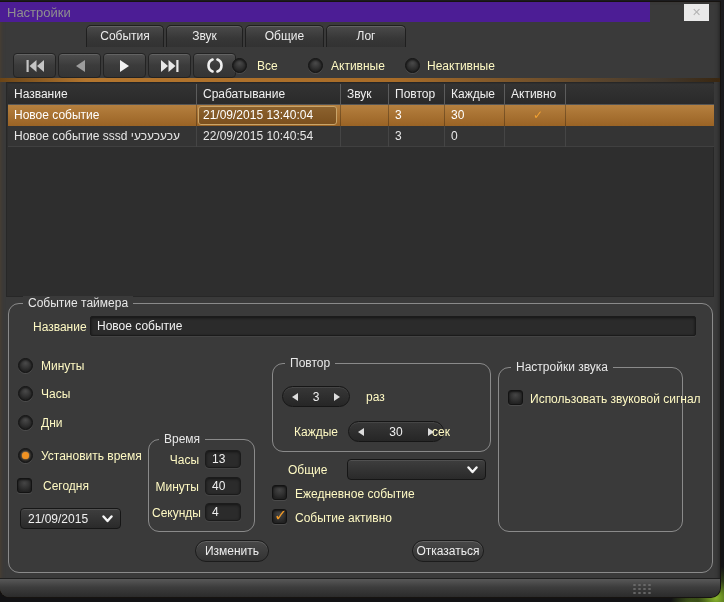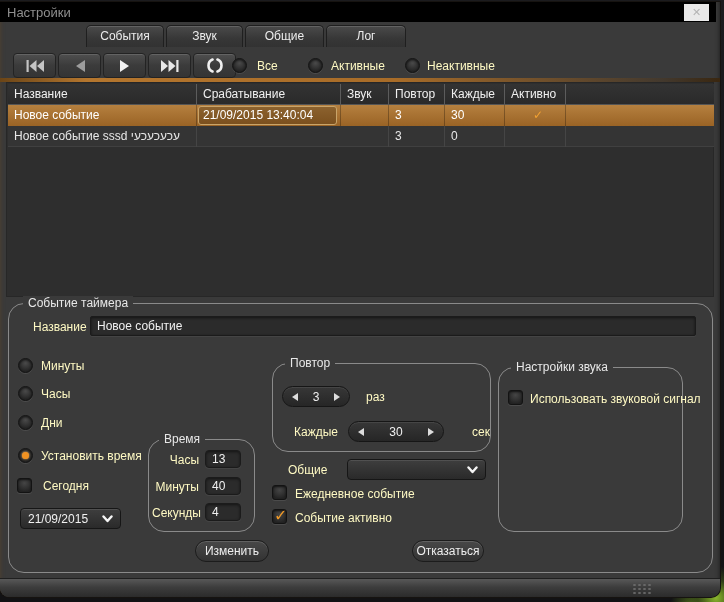--- a/index.html
+++ b/index.html
@@ -10,21 +10,21 @@
       radial-gradient(circle at 716px 598px, #8ab62e 0, #5d7d1f 9px, rgba(70,95,25,.55) 18px, transparent 32px),
       radial-gradient(circle at 690px 606px, #47611a 0, transparent 20px),
       linear-gradient(180deg,#1b1b1e,#121214);
   }
   .abs{position:absolute;box-sizing:border-box;}
   .window{
     position:absolute;left:0;top:2px;width:720px;height:595px;
     background:#3a3a3a;border-radius:0 0 9px 9px;
     box-shadow:0 0 0 1px #161310, inset 3px 0 5px -3px rgba(110,75,30,.45), inset -3px 0 5px -3px rgba(0,0,0,.6);
   }
-  .titlebar{left:0;top:0;width:716px;height:20px;background:#000000;}
+  .titlebar{left:0;top:0;width:650px;height:20px;background:#4c1d95;}
   .title{left:7px;top:3px;font-size:13px;color:#8f8f8f;}
   .closebtn{left:684px;top:2px;width:25px;height:17px;background:#e9e9e9;
     display:flex;align-items:center;justify-content:center;color:#b3b3b3;
     font-size:11px;font-weight:bold;cursor:default;}
   
   .tab{top:23px;height:22px;border-radius:5px 5px 0 0;text-align:center;
     line-height:21px;font-size:12px;color:#ececec;
     background:linear-gradient(180deg,#4a4a4a,#373737 60%,#323232);
     border:1px solid #1f1f1f;border-bottom:none;
     box-shadow:inset 0 1px 0 rgba(255,255,255,.14);}
@@ -55,21 +55,21 @@
   .trow .cell{top:0;height:21px;line-height:21px;font-size:12px;padding-left:6px;overflow:hidden;white-space:nowrap;}
   .row-sel{background:linear-gradient(180deg,#b5803f,#9a6325);color:#ffffff;}
   .row-sel .cell{border-right:1px solid rgba(0,0,0,.28);}
   .row-norm{background:#343434;color:#e8e8e8;border-bottom:1px solid #404040;}
   .row-norm .cell{border-right:1px solid #454545;}
   .cellfocus{position:absolute;left:1px;right:3px;top:1px;bottom:1px;
     border:1px solid #c9a469;border-radius:3px;background:rgba(25,16,5,.25);
     line-height:16px;padding-left:4px;}
   .tick{color:#f3a232;font-weight:bold;font-size:13px;text-align:center;padding-left:0;}
   
-  .grp{border:1px solid #8a8a8a;border-radius:16px;}
+  .grp{border:1px solid #8a8a8a;border-radius:11px;}
   .grp-label{position:absolute;top:-8px;background:#3a3a3a;padding:0 5px;font-size:12px;color:#e8e8e8;white-space:nowrap;}
   .txtin{background:#2b2b2b;border:1px solid #1b1b1b;border-radius:2px;color:#f0f0f0;font-size:12px;
     font-family:"Liberation Sans","DejaVu Sans",sans-serif;padding:0 6px;
     box-shadow:inset 0 1px 3px rgba(0,0,0,.55), 0 1px 0 rgba(255,255,255,.05);outline:none;}
   .tin{width:36px;height:18px;text-align:left;border-radius:4px;}
   .checkbox{width:15px;height:15px;border-radius:3px;
     background:radial-gradient(circle at 50% 32%, #454545, #242424 75%);
     border:1px solid #131313;
     box-shadow:0 1px 0 rgba(255,255,255,.09), inset 0 1px 2px rgba(0,0,0,.6);}
   .checkbox .ck{position:absolute;left:1px;top:-4px;color:#f09a28;font-size:16px;font-weight:bold;}
@@ -163,20 +163,21 @@
       </div>
       <div class="abs cell" style="left:333px;width:48px;"></div>
       <div class="abs cell" style="left:381px;width:56px;">3</div>
       <div class="abs cell" style="left:437px;width:60px;">30</div>
       <div class="abs cell tick" style="left:497px;width:61px;">✓</div>
       <div class="abs cell" style="left:558px;width:148px;border-right:none;"></div>
     </div>
 
     <div class="abs trow row-norm" style="top:43px;">
       <div class="abs cell" style="left:0;width:189px;">Новое событие sssd עכעכעכעי</div>
+      <div class="abs cell" style="left:189px;width:144px;">22/09/2015 10:40:54</div>
       <div class="abs cell" style="left:333px;width:48px;"></div>
       <div class="abs cell" style="left:381px;width:56px;">3</div>
       <div class="abs cell" style="left:437px;width:60px;">0</div>
       <div class="abs cell tick" style="left:497px;width:61px;"></div>
       <div class="abs cell" style="left:558px;width:148px;border-right:none;"></div>
     </div>
   </div>
 
   <div class="abs grp" style="left:8px;top:301px;width:705px;height:270px;">
     <span class="grp-label" style="left:14px;">Событие таймера</span>
@@ -222,21 +223,21 @@
     <span>3</span>
     <span class="arr-r"></span>
   </div>
   <span class="abs lbl" style="left:366px;top:388px;">раз</span>
   <span class="abs lbl" style="left:294px;top:423px;">Каждые</span>
   <div class="abs spin" style="left:348px;top:419px;width:96px;height:21px;">
     <span class="arr-l"></span>
     <span>30</span>
     <span class="arr-r"></span>
   </div>
-  <span class="abs lbl" style="left:472px;top:423px;">сек</span>
+  <span class="abs lbl" style="left:432px;top:423px;">сек</span>
 
   <span class="abs lbl" style="left:288px;top:461px;">Общие</span>
   <div class="abs dd" style="left:347px;top:457px;width:139px;height:21px;">
     <span></span>
     <svg width="11" height="8" viewBox="0 0 11 8">
         <path d="M1.5 1.5 L5.5 6 L9.5 1.5" fill="none" stroke="#f5f5f5" stroke-width="2.4" stroke-linecap="round" stroke-linejoin="round"></path>
       </svg>
   </div>
   <div class="abs checkbox" style="left:272px;top:483px;"></div>
   <span class="abs lbl" style="left:295px;top:485px;">Ежедневное событие</span>

